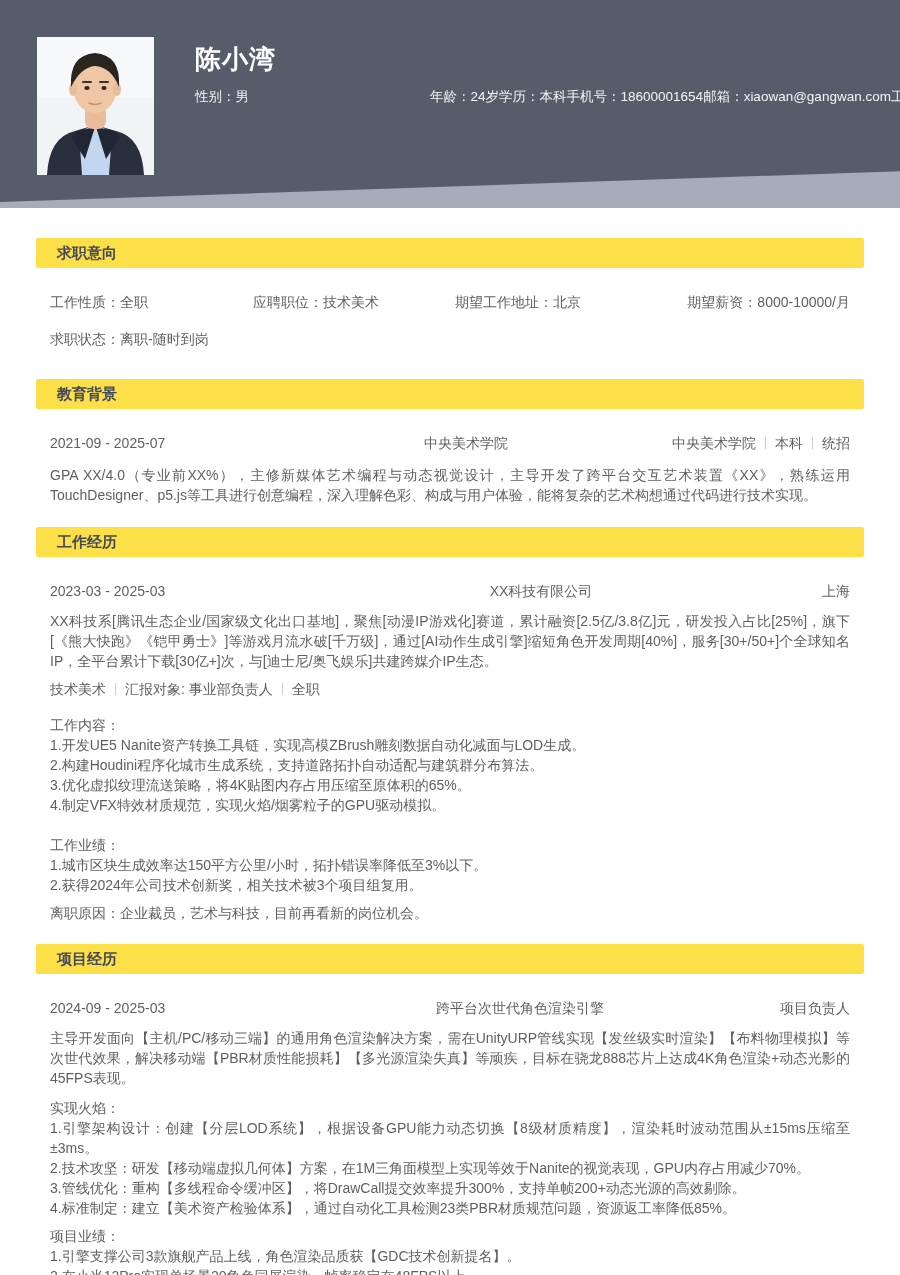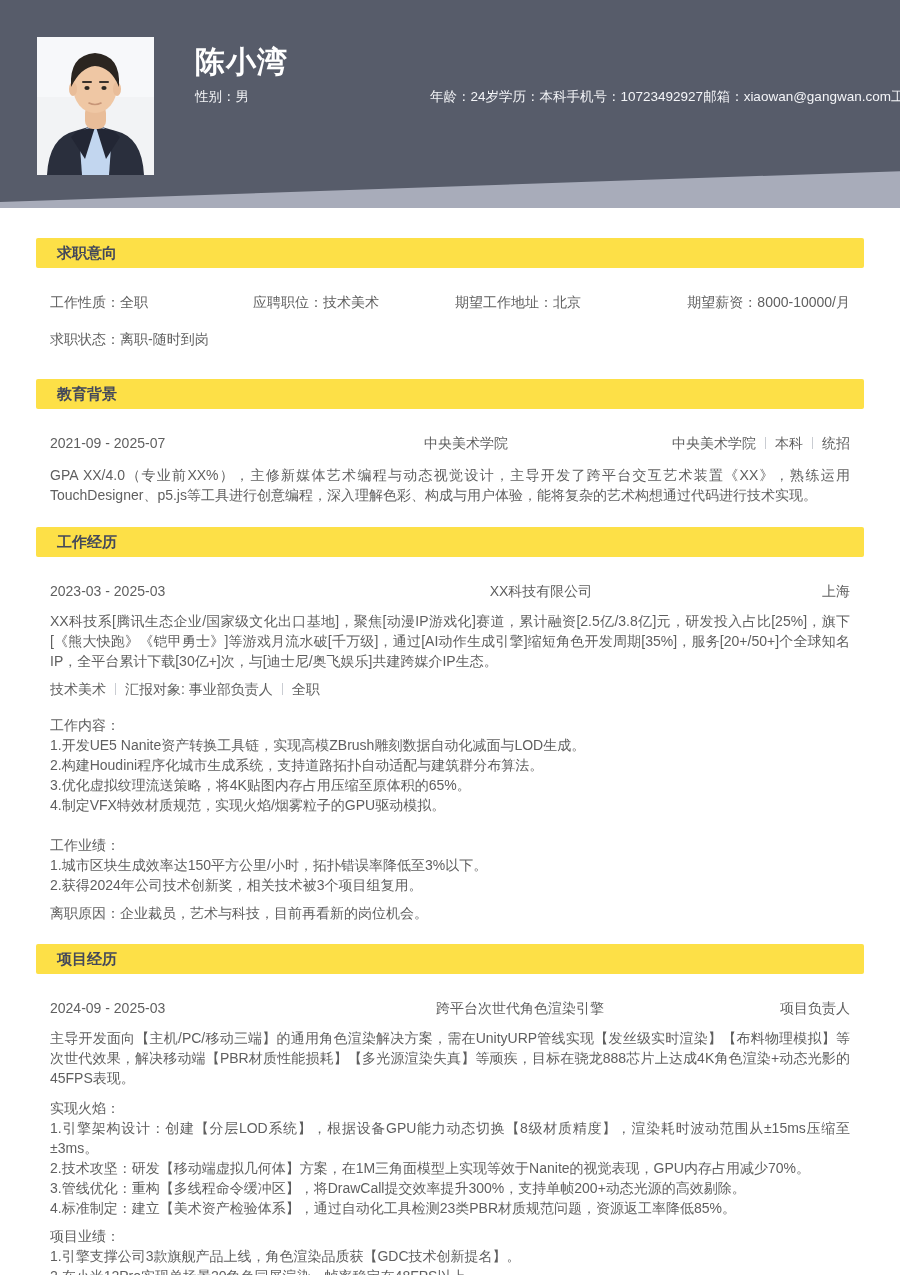--- a/index.html
+++ b/index.html
@@ -34,21 +34,21 @@
     position: absolute;
     left: 37px; top: 37px;
     width: 117px; height: 138px;
     background: #f2f3f5;
     overflow: hidden;
   }
   .photo svg { display: block; width: 100%; height: 100%; }
   .name {
     position: absolute;
     left: 195px; top: 42px;
-    font-size: 30px;
+    font-size: 26px;
     font-weight: bold;
     color: #ffffff;
     letter-spacing: 1px;
   }
   .info-grid {
     position: absolute;
     left: 195px; top: 84px;
     display: grid;
     grid-template-columns: 235px auto;
     grid-auto-rows: 26px;
@@ -156,21 +156,21 @@
         <path d="M52,66 Q58,69 64,66" stroke="#c79577" stroke-width="1.6" fill="none" stroke-linecap="round"></path>
       </svg>
     </div>
 
     <div class="name">陈小湾</div>
 
     <div class="info-grid">
       <div class="info-item"><span>性别：</span><span>男</span></div>
       <div class="info-item"><span>年龄：</span><span>24岁</span></div>
       <div class="info-item"><span>学历：</span><span>本科</span></div>
-      <div class="info-item"><span>手机号：</span><span>10723492927</span></div>
+      <div class="info-item"><span>手机号：</span><span>18600001654</span></div>
       <div class="info-item"><span>邮箱：</span><span>xiaowan@gangwan.com</span></div>
       <div class="info-item"><span>工作年限：</span></div>
 
     </div>
   </div>
 
   <div class="sec-bar mt-bar1">
     <span class="sec-title">求职意向</span>
   </div>
   <div class="content">
@@ -199,21 +199,21 @@
 
   <div class="sec-bar mt-bar3">
     <span class="sec-title">工作经历</span>
   </div>
   <div class="content">
     <div class="meta-row mt-24">
       <span class="meta-left">2023-03 - 2025-03</span>
       <span class="meta-center">XX科技有限公司</span>
       <span class="meta-right">上海</span>
     </div>
-    <p class="para mt-10">XX科技系[腾讯生态企业/国家级文化出口基地]，聚焦[动漫IP游戏化]赛道，累计融资[2.5亿/3.8亿]元，研发投入占比[25%]，旗下[《熊大快跑》《铠甲勇士》]等游戏月流水破[千万级]，通过[AI动作生成引擎]缩短角色开发周期[35%]，服务[20+/50+]个全球知名IP，全平台累计下载[30亿+]次，与[迪士尼/奥飞娱乐]共建跨媒介IP生态。</p>
+    <p class="para mt-10">XX科技系[腾讯生态企业/国家级文化出口基地]，聚焦[动漫IP游戏化]赛道，累计融资[2.5亿/3.8亿]元，研发投入占比[25%]，旗下[《熊大快跑》《铠甲勇士》]等游戏月流水破[千万级]，通过[AI动作生成引擎]缩短角色开发周期[40%]，服务[30+/50+]个全球知名IP，全平台累计下载[30亿+]次，与[迪士尼/奥飞娱乐]共建跨媒介IP生态。</p>
     <div class="inline-meta mt-8">
       <span>技术美术</span><i class="sep"></i><span>汇报对象: 事业部负责人</span><i class="sep"></i><span>全职</span>
     </div>
     <div class="mt-16">
       <div class="blk-label">工作内容：</div>
       <div class="line">1.开发UE5 Nanite资产转换工具链，实现高模ZBrush雕刻数据自动化减面与LOD生成。</div>
       <div class="line">2.构建Houdini程序化城市生成系统，支持道路拓扑自动适配与建筑群分布算法。</div>
       <div class="line">3.优化虚拟纹理流送策略，将4K贴图内存占用压缩至原体积的65%。</div>
       <div class="line">4.制定VFX特效材质规范，实现火焰/烟雾粒子的GPU驱动模拟。</div>
     </div>

